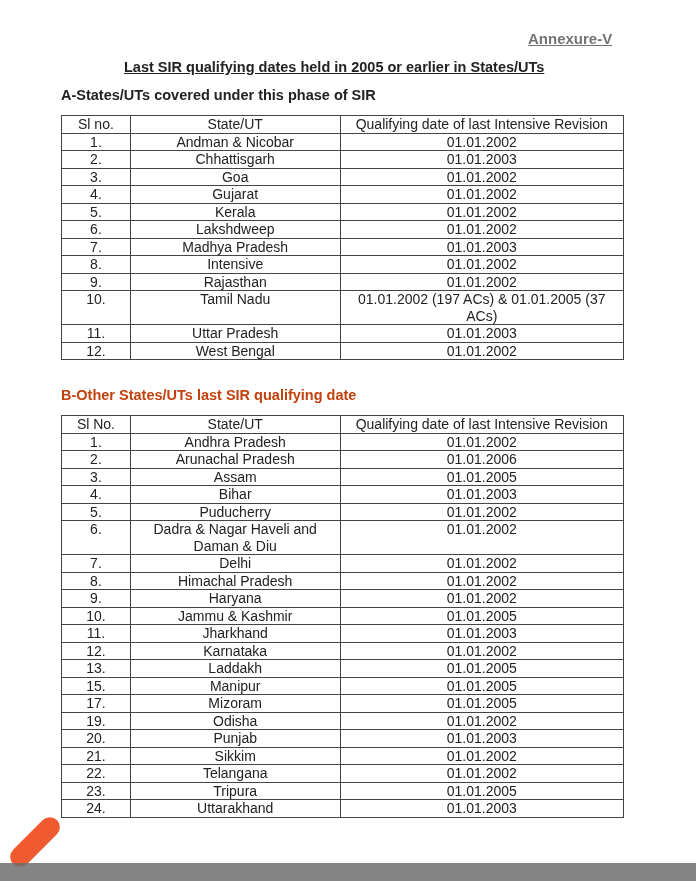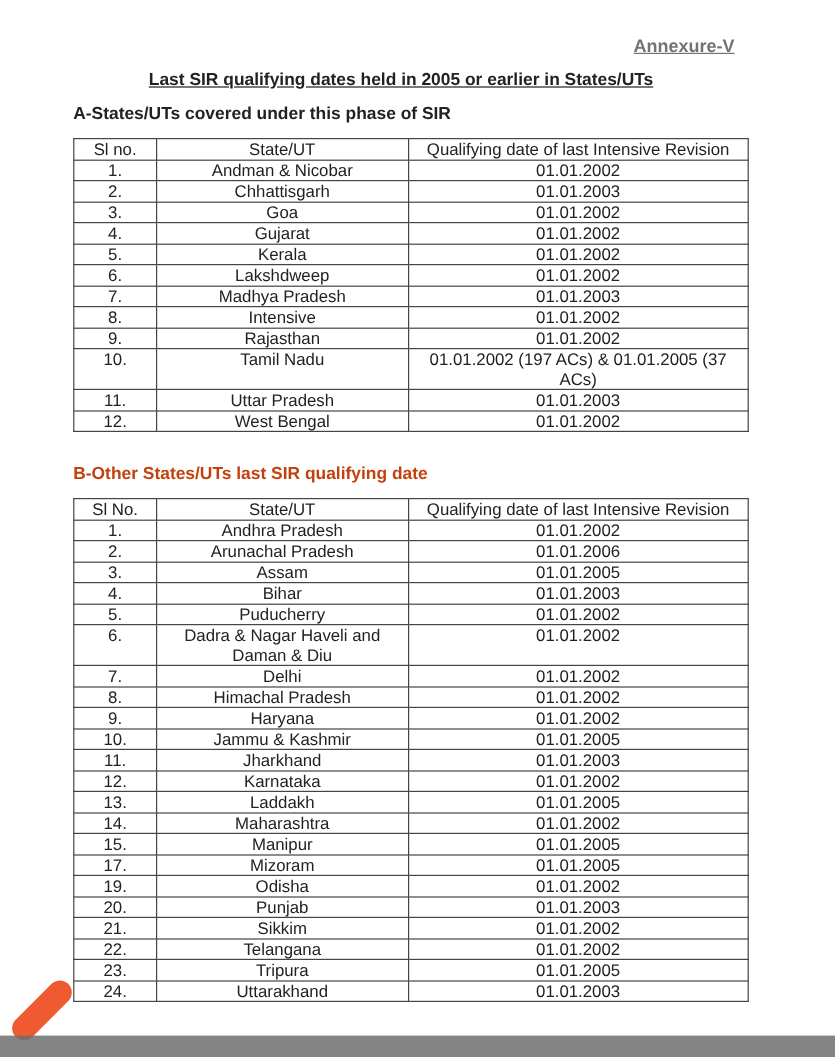--- a/index.html
+++ b/index.html
@@ -246,25 +246,20 @@
         <td>12.</td>
         <td>Karnataka</td>
         <td>01.01.2002</td>
       </tr>
       <tr>
         <td>13.</td>
         <td>Laddakh</td>
         <td>01.01.2005</td>
       </tr>
       <tr>
-        <td>14.</td>
-        <td>Maharashtra</td>
-        <td>01.01.2002</td>
-      </tr>
-      <tr>
         <td>15.</td>
         <td>Manipur</td>
         <td>01.01.2005</td>
       </tr>
       <tr>
         <td>17.</td>
         <td>Mizoram</td>
         <td>01.01.2005</td>
       </tr>
       <tr>

